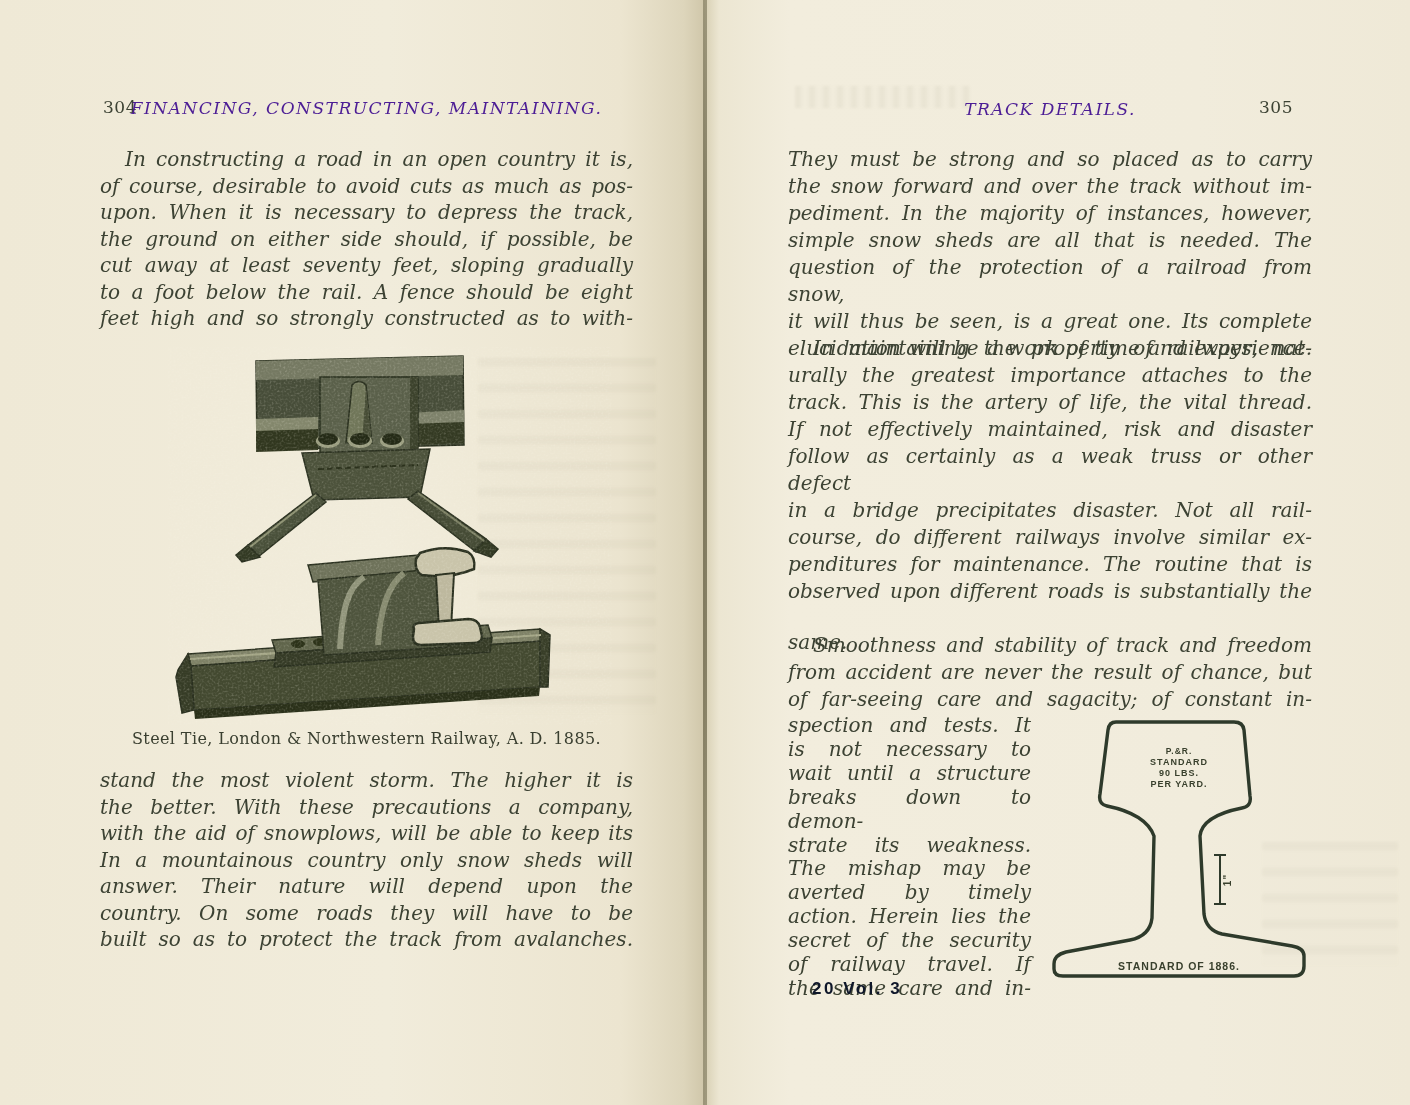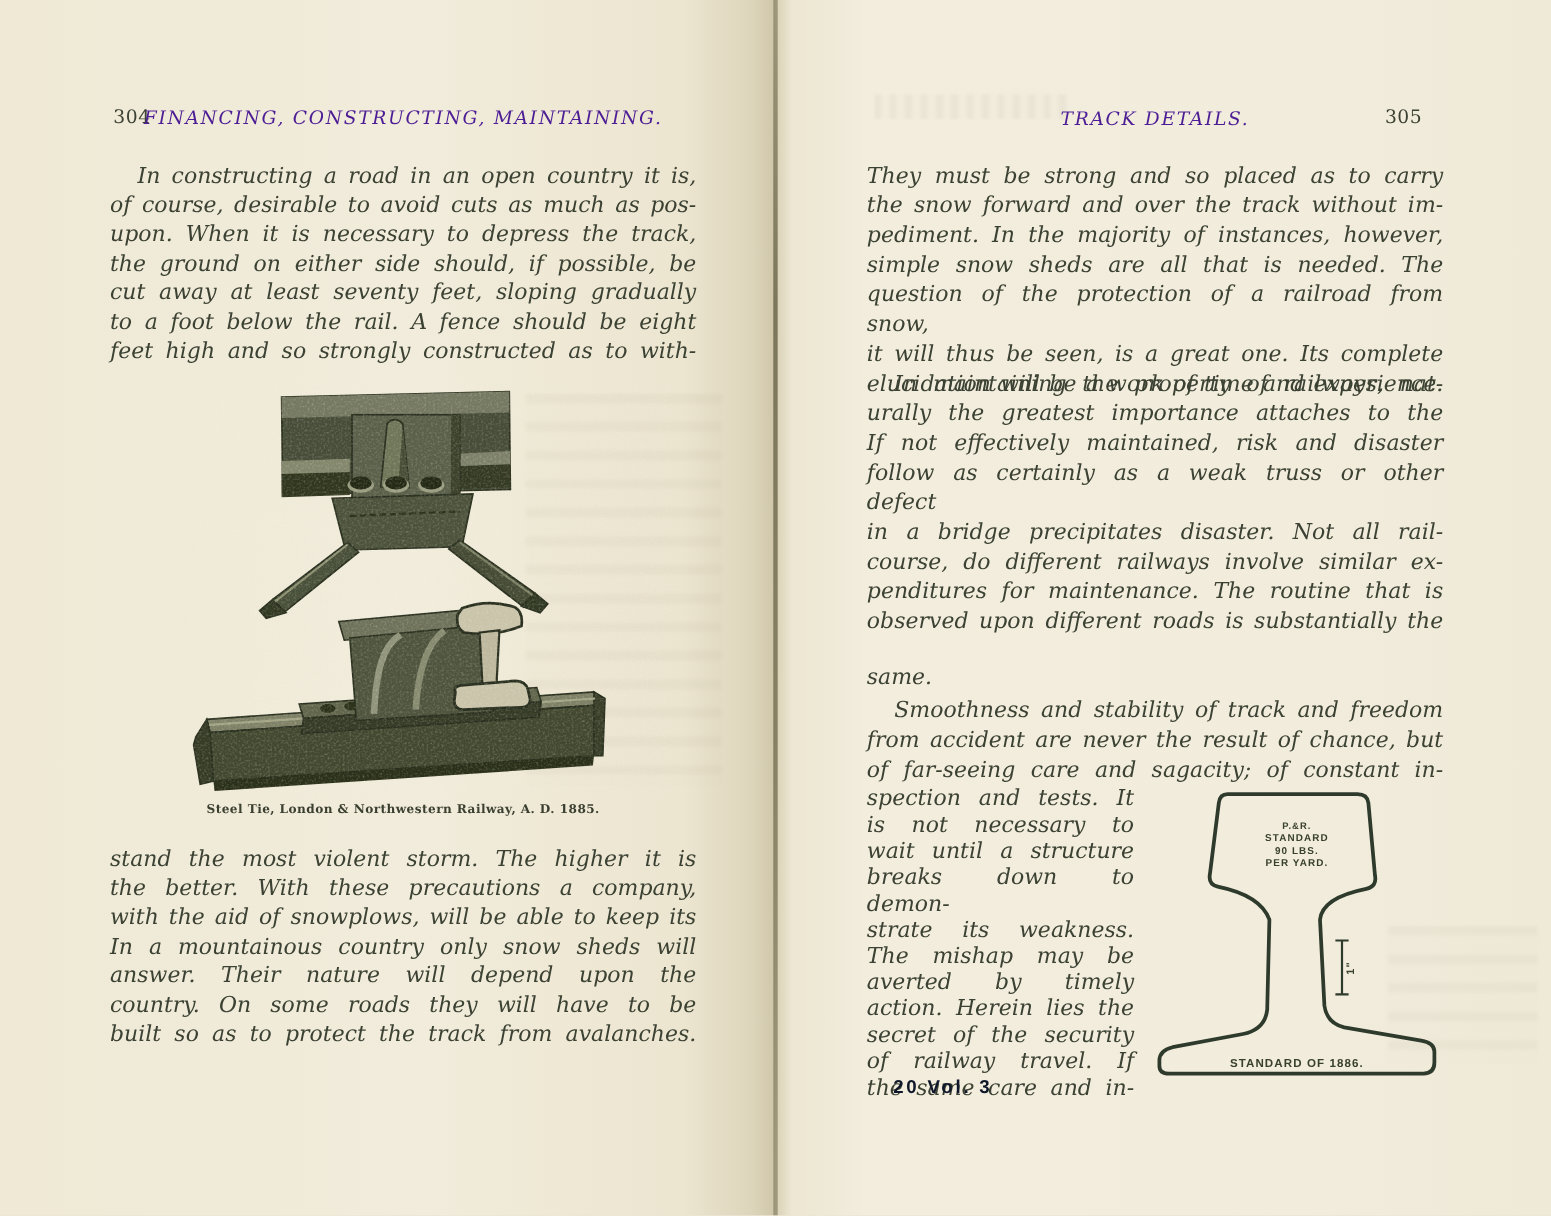--- a/index.html
+++ b/index.html
@@ -35,21 +35,21 @@
   .col-right{line-height:27px;width:524px;left:788px;}
   .col-narrow{line-height:23.9px;width:243px;left:788px;}
   .line{
     text-align:justify;text-align-last:justify;
     word-spacing:2px;white-space:normal;font-style:italic;
   }
   .line.endline{text-align-last:left;margin-top:24px;}
   .line.indent{text-indent:25px;}
   #lp-caption{
     position:absolute;left:100px;top:729px;width:533px;text-align:center;
-    font-size:11px;font-weight:700;letter-spacing:.4px;color:#3a3f30;
+    font-size:16px;font-weight:400;letter-spacing:.4px;color:#3a3f30;
   }
   #rp-signature{
     position:absolute;left:812px;top:979px;
     font-family:"Liberation Sans","DejaVu Sans",sans-serif;
     font-weight:700;font-size:17px;letter-spacing:2.5px;color:#0f172a;
   }
   svg{position:absolute;}
   #fig-tie{left:168px;top:347px;}
   #fig-rail{left:1046px;top:708px;}
   .rail-label{
@@ -168,20 +168,21 @@
     <div class="line">the snow forward and over the track without im-</div>
     <div class="line">pediment.  In the majority of instances, however,</div>
     <div class="line">simple snow sheds are all that is needed.  The</div>
     <div class="line">question of the protection of a railroad from snow,</div>
     <div class="line">it will thus be seen, is a great one.  Its complete</div>
     <div class="line">elucidation will be a work of time and experience.</div>
   </div>
 <div class="textcol col-right" style="top:335px;">
     <div class="line indent">In maintaining the property of railways, nat-</div>
     <div class="line">urally the greatest importance attaches to the</div>
+    <div class="line">track.  This is the artery of life, the vital thread.</div>
     <div class="line">If not effectively maintained, risk and disaster</div>
     <div class="line">follow as certainly as a weak truss or other defect</div>
     <div class="line">in a bridge precipitates disaster.  Not all rail-</div>
     <div class="line">course, do different railways involve similar ex-</div>
     <div class="line">penditures for maintenance.  The routine that is</div>
     <div class="line">observed upon different roads is substantially the</div>
     <div class="line endline">same.</div>
   </div>
 <div class="textcol col-right" style="top:632px;">
     <div class="line indent">Smoothness and stability of track and freedom</div>

